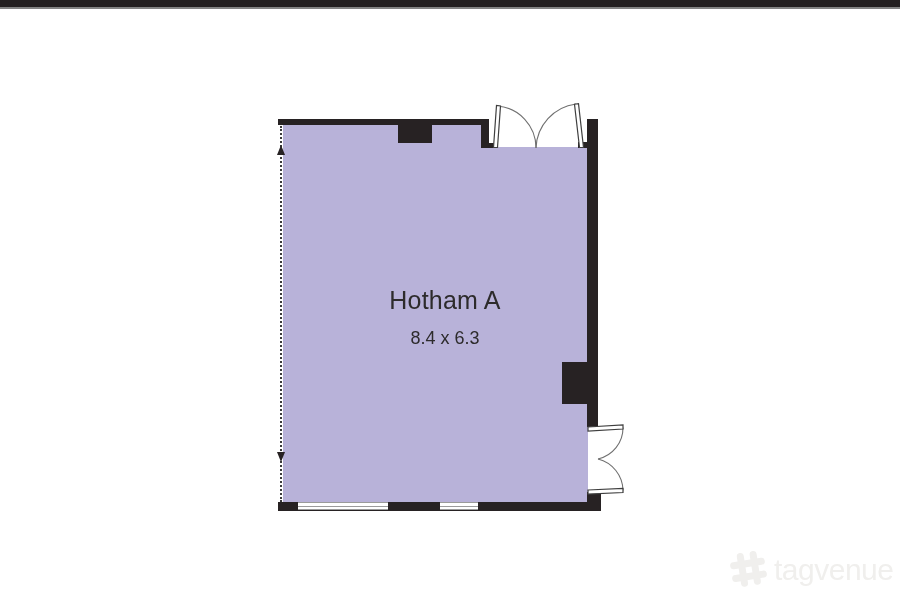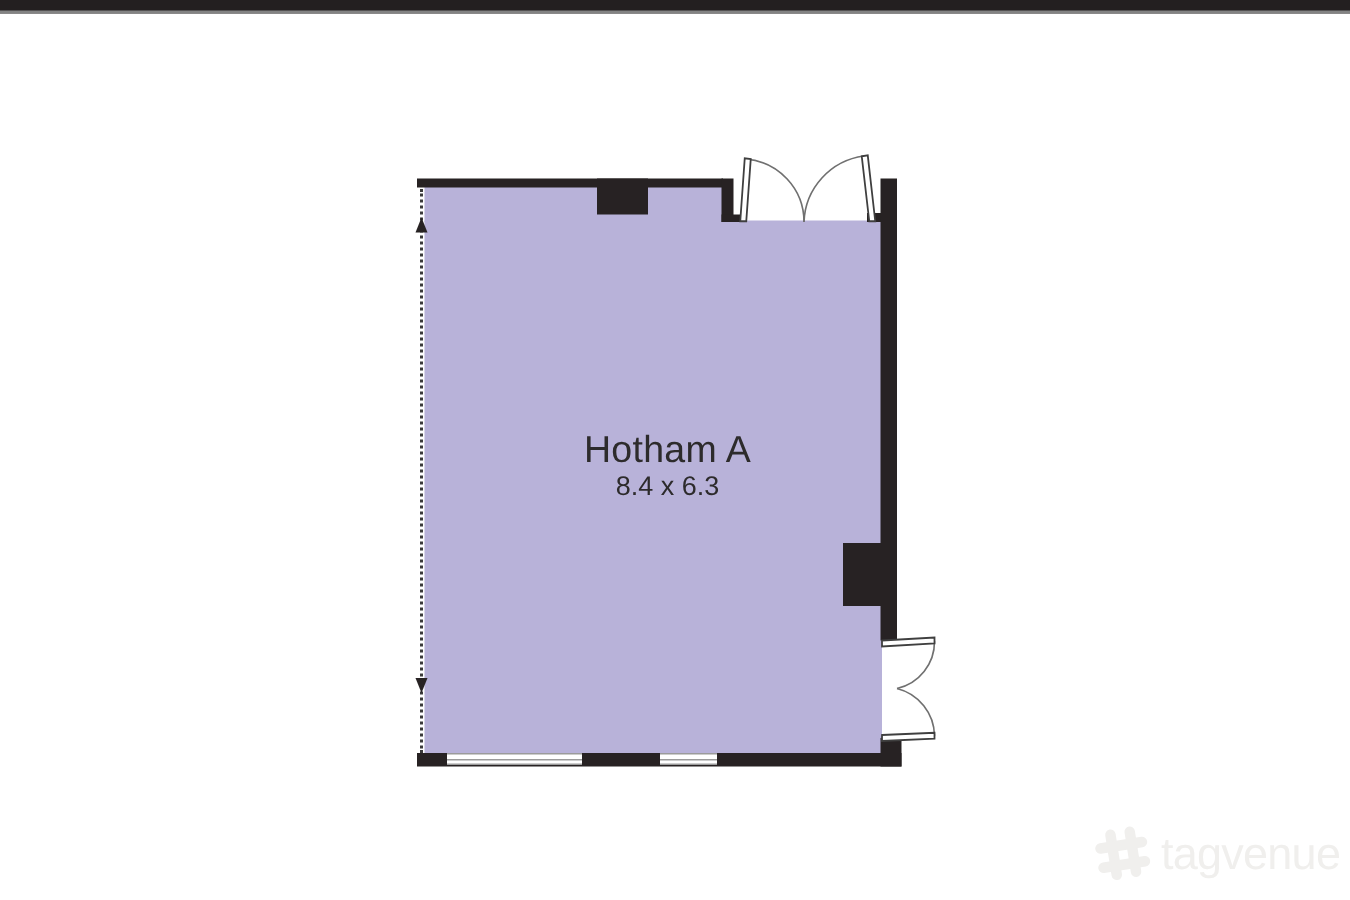--- a/index.html
+++ b/index.html
@@ -47,21 +47,21 @@
   .arrow-up{left:277px;top:145px;border-bottom:10px solid var(--wall,#272223);}
   .arrow-down{left:277px;top:452px;border-top:10px solid var(--wall,#272223);}
   .plan-svg{position:absolute;left:0;top:0;pointer-events:none;}
   .door-leaf{fill:#ffffff;stroke:var(--door-outline,#3f3f3f);stroke-width:1.2px;}
   .door-arc{fill:none;stroke:var(--door-arc,#707070);stroke-width:1.1px;}
   .room-label{
     left:285px;top:287px;width:320px;text-align:center;
     color:var(--label-text,#2d2b2c);
   }
   .room-name{font-size:25px;line-height:26px;letter-spacing:0.2px;}
-  .room-dims{font-size:18px;line-height:21px;margin-top:1px;}
+  .room-dims{font-size:18px;line-height:21px;margin-top:15px;}
   .watermark{
     left:730px;top:549px;display:flex;align-items:center;gap:7px;
     color:var(--wm-color,#f0efed);
   }
   .wm-text{font-size:30px;line-height:42px;letter-spacing:-0.5px;font-weight:400;}
 </style>
 </head>
 <body style="--background-color: #ffffff; --topbar-color: #231f20; --topbar-underline-color: #838383; --room-fill: #b8b2d9; --wall: #272223; --label-text: #2d2b2c; --door-outline: #3f3f3f; --door-arc: #707070; --window-line: #9b9b9b; --dimension-line: #3a3a3a; --wm-color: #f0efed;">
 
 <div class="top-bar"></div>

